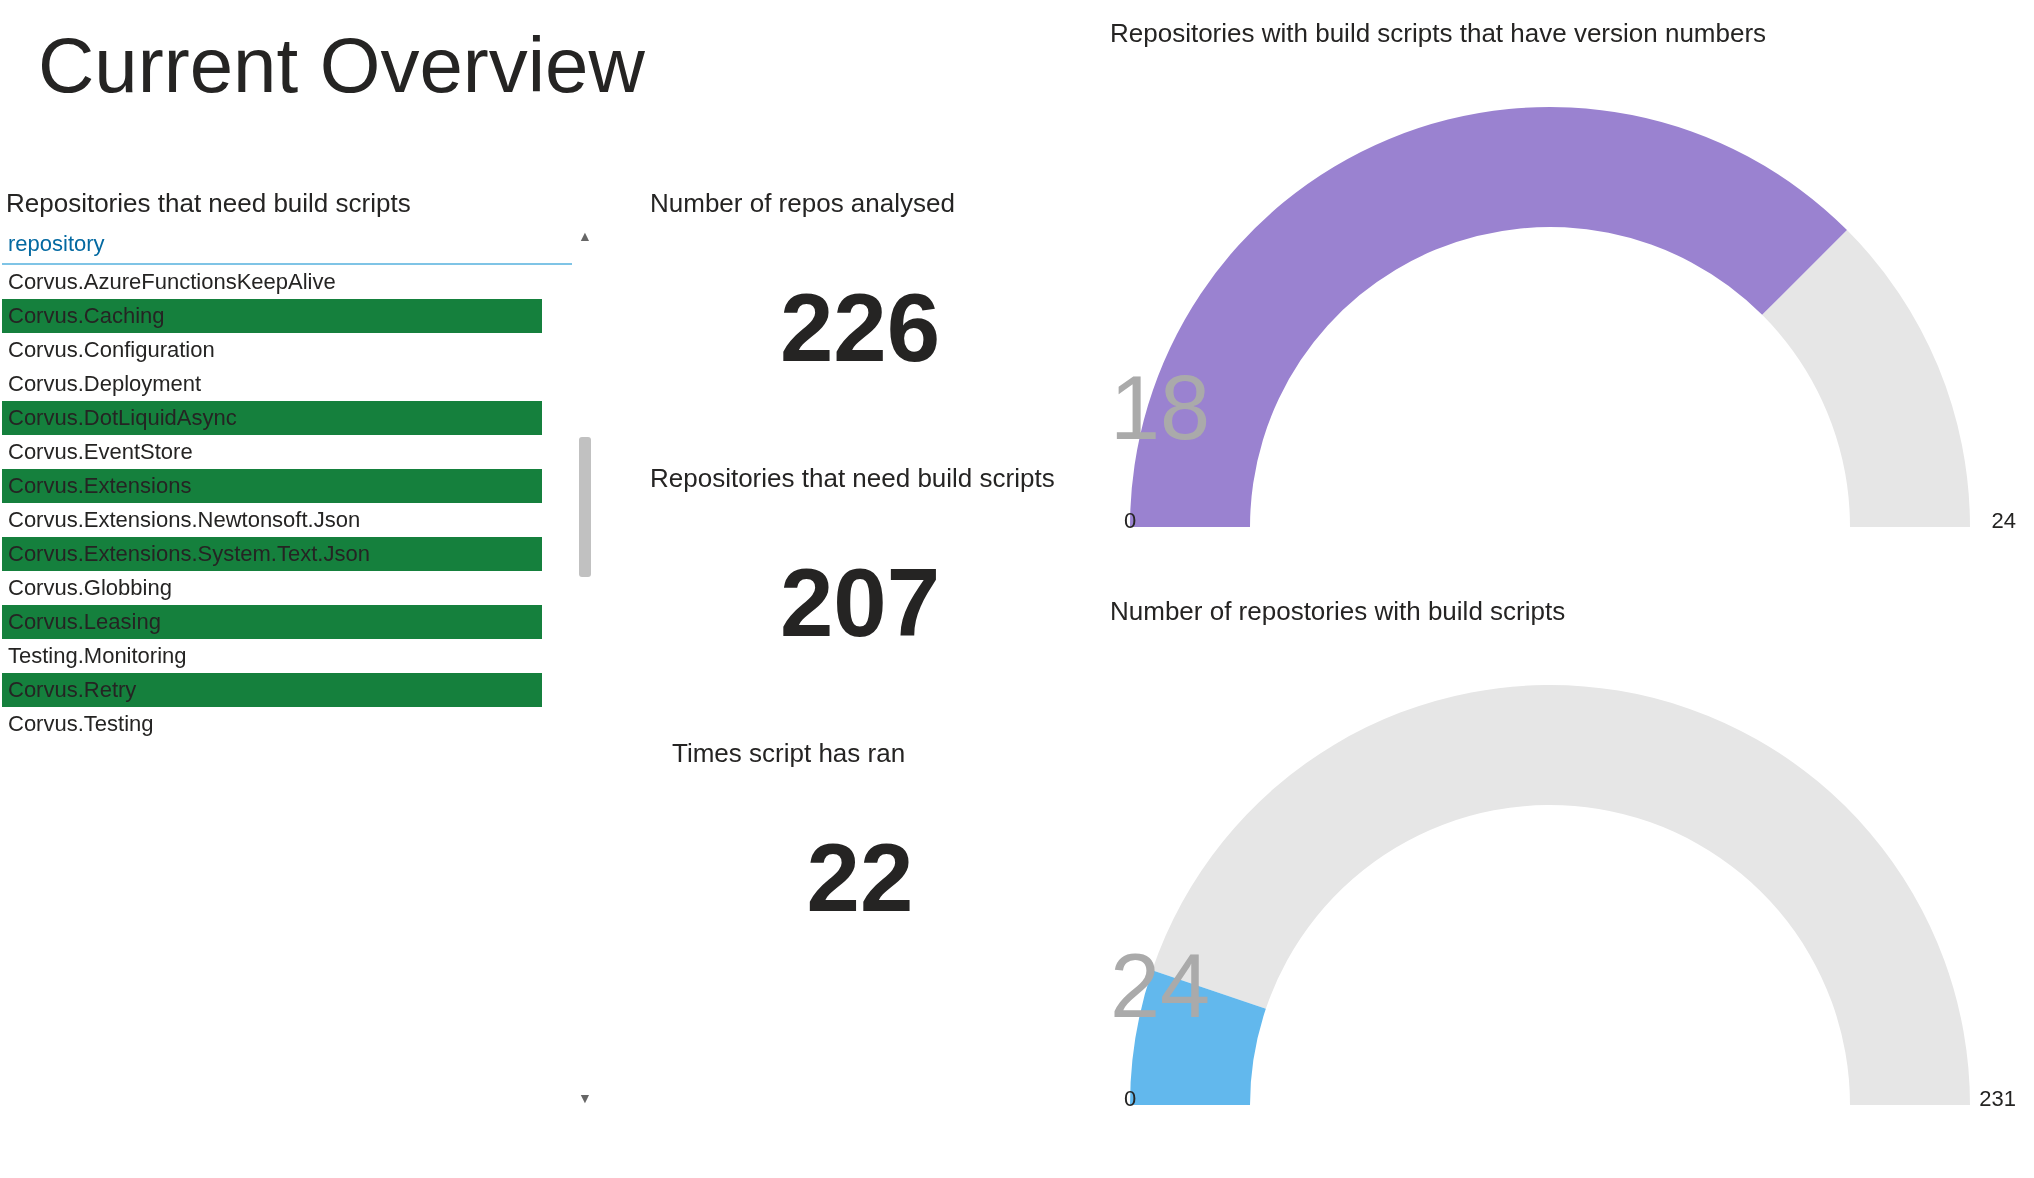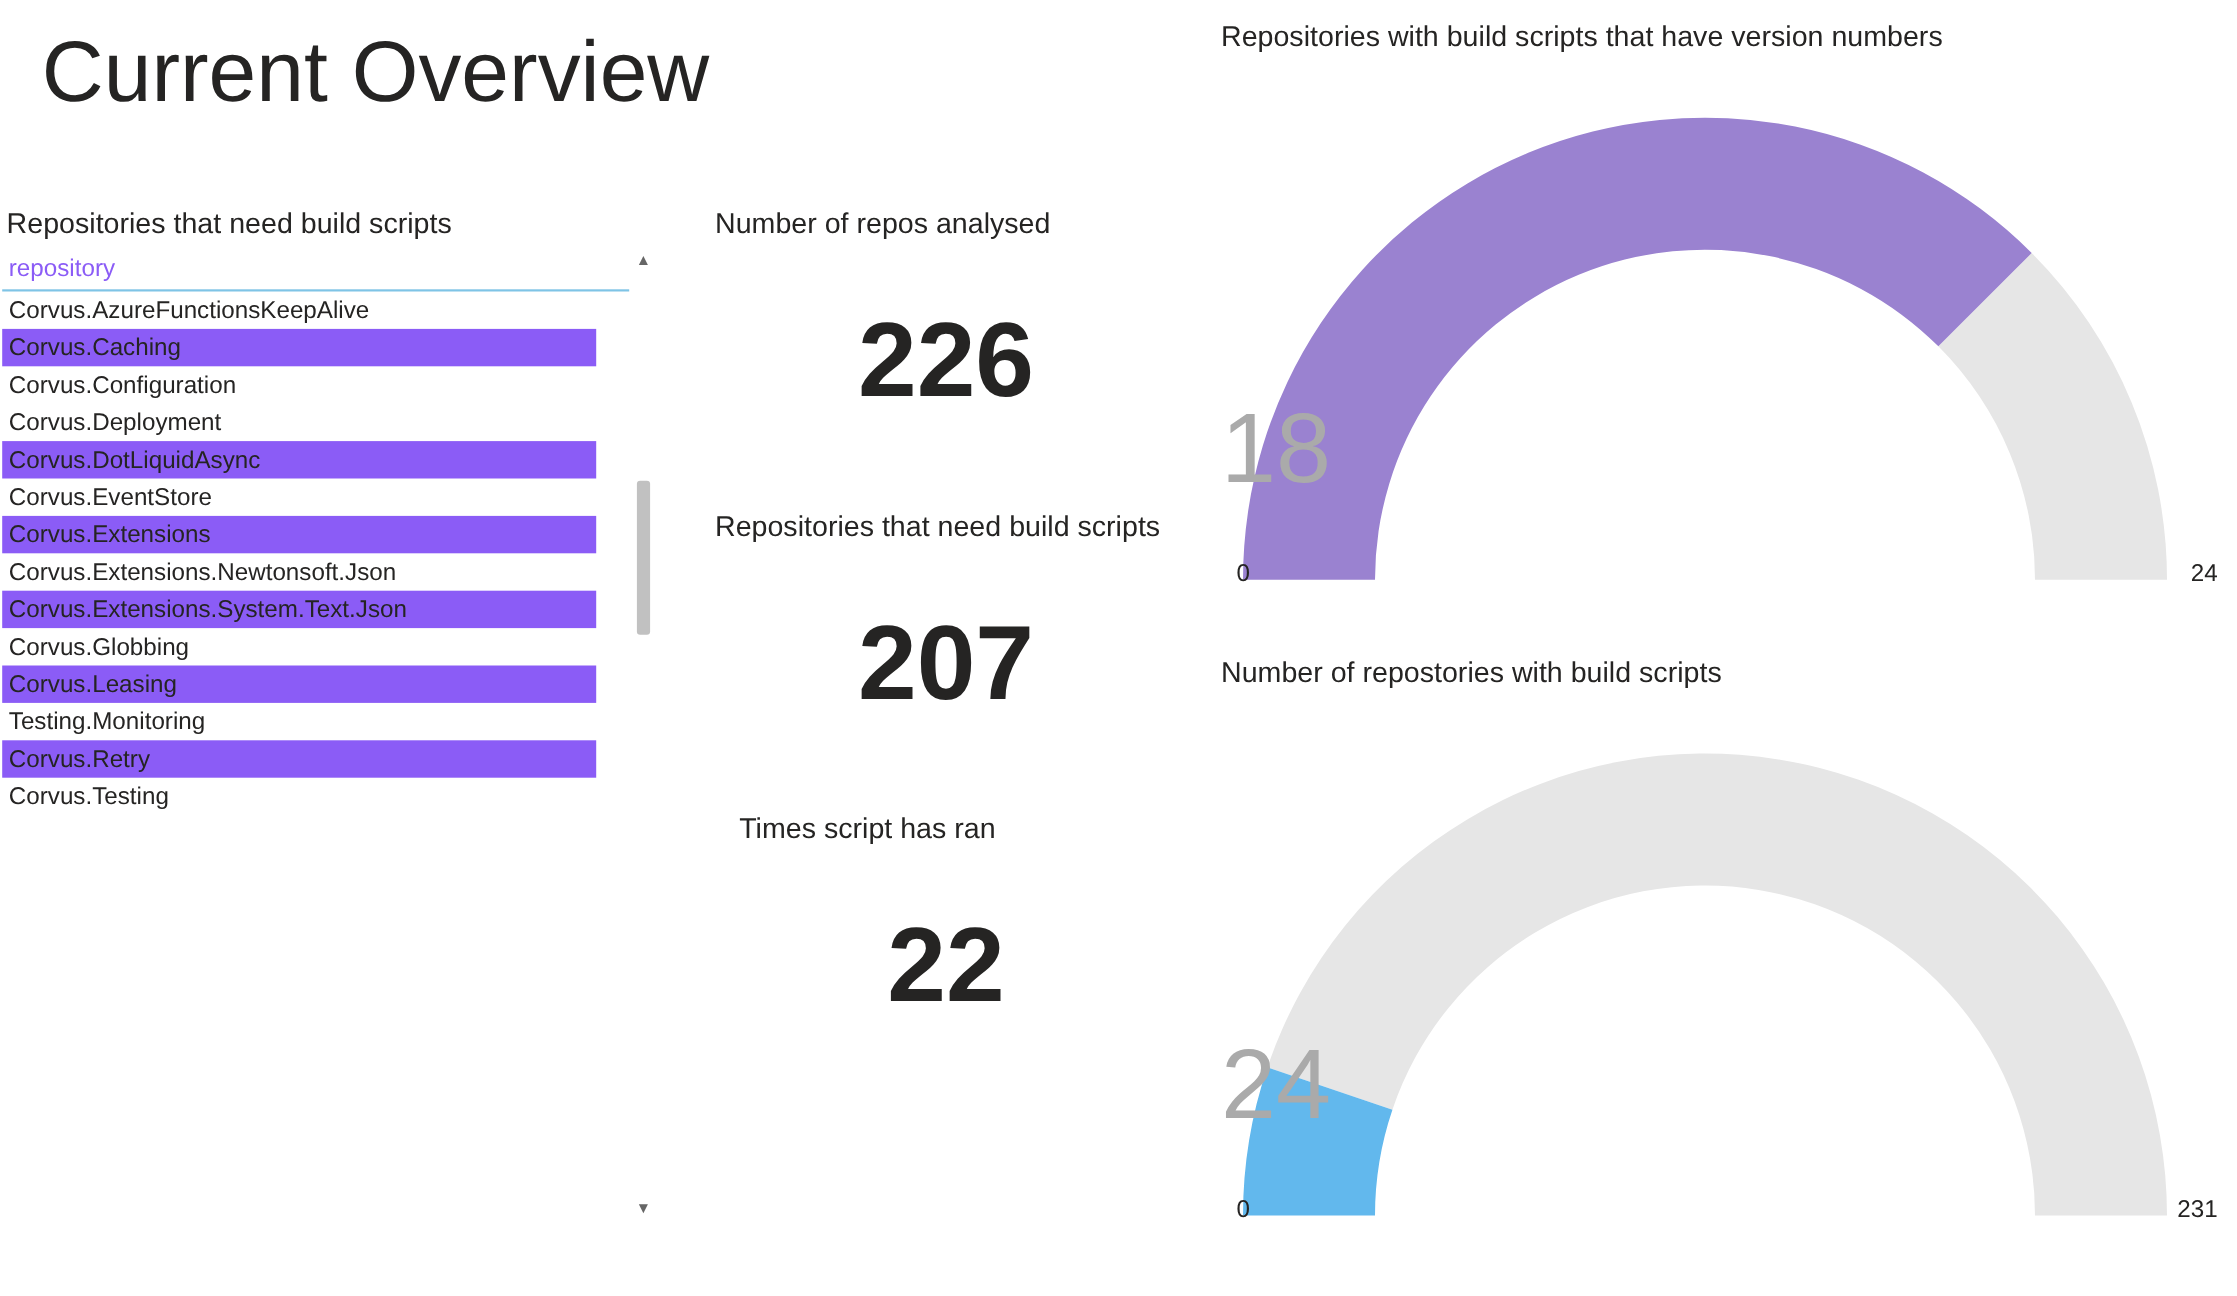--- a/index.html
+++ b/index.html
@@ -41,32 +41,32 @@
   }
   .repo-table-wrap {
     margin-top: 4px;
     position: relative;
   }
   .repo-header {
     display: flex;
     border-bottom: 2px solid #7fc4e6;
     padding: 4px 6px 6px 6px;
     font-size: 22px;
-    color: #8b5cf6;
+    color: #0369a1;
   }
   .repo-list {
     width: 540px;
   }
   .repo-row {
     padding: 4px 6px;
     font-size: 22px;
     color: #252423;
   }
   .repo-row.alt {
-    background: #8b5cf6;
+    background: #15803d;
   }
   .scrollbar {
     position: absolute;
     right: -22px;
     top: 0;
     width: 18px;
     height: 880px;
     background: transparent;
   }
   .scroll-arrow {

